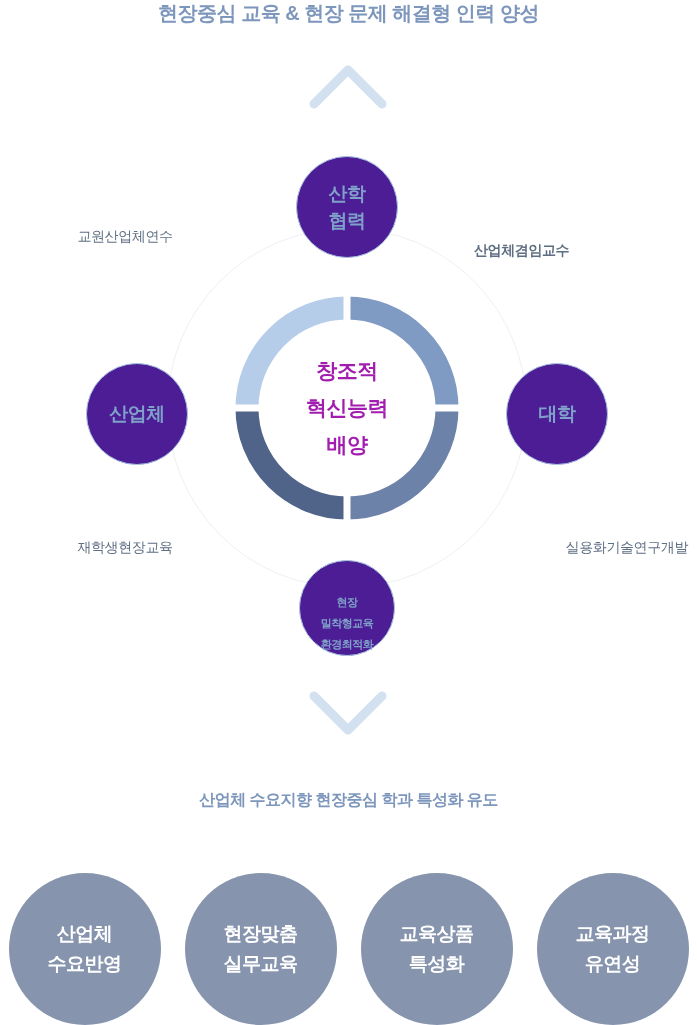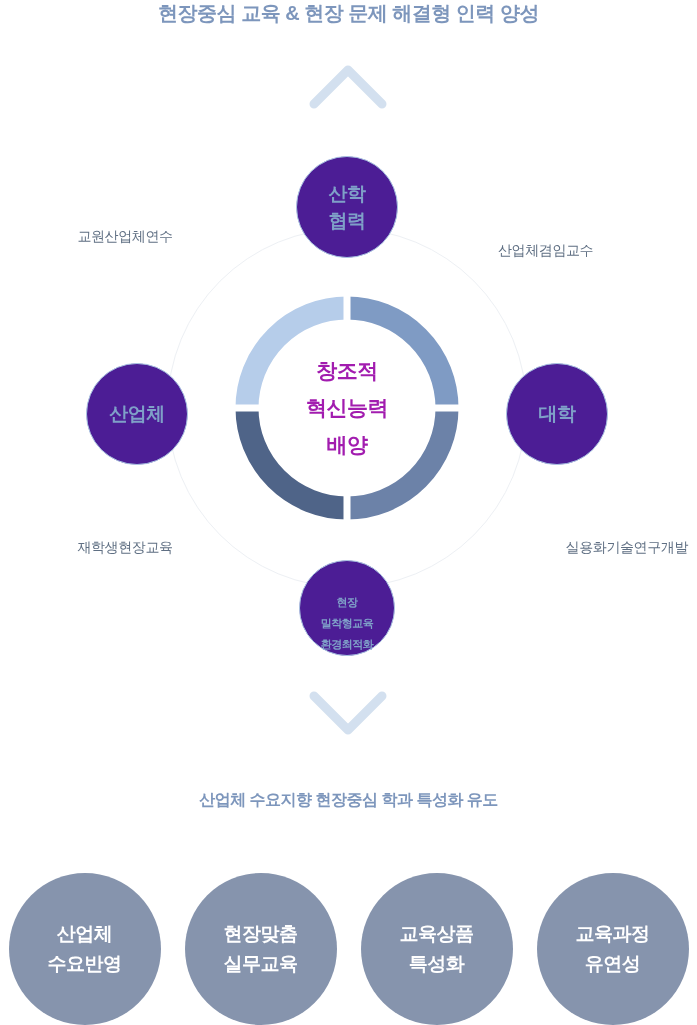--- a/index.html
+++ b/index.html
@@ -143,21 +143,21 @@
 
   
   .side-label {
     position: absolute;
     font-size: 14px;
     color: #5f6f83;
     line-height: 21px;
     letter-spacing: -0.4px;
   }
   .lbl-tl { left: 40px;  top: 226px; width: 170px; text-align: center; }
-  .lbl-tr { left: 498px; top: 240px; width: 170px; text-align: left; }
+  .lbl-tr { left: 474px; top: 240px; width: 170px; text-align: left; font-weight: bold; }
   .lbl-bl { left: 30px;  top: 537px; width: 190px; text-align: center; }
   .lbl-br { left: 498px; top: 537px; width: 190px; text-align: right; }
 
   
   .bottom-heading {
     position: absolute;
     top: 790px;
     left: 0;
     width: 697px;
     text-align: center;

